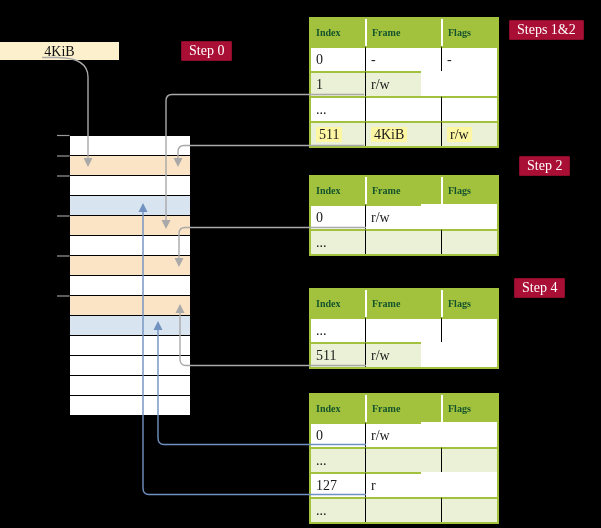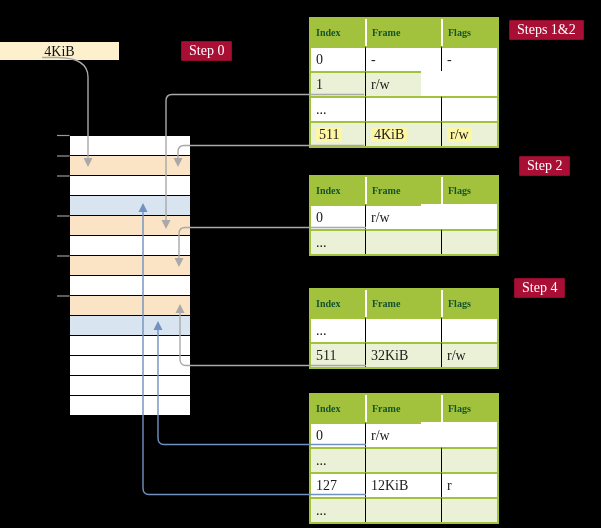--- a/index.html
+++ b/index.html
@@ -138,42 +138,40 @@
           <div class="tcell col1">Frame</div>
           <div class="tcell col2">Flags</div>
         </div>
         <div class="trow">
           <div class="tcell col0">...</div>
           <div class="tcell col1"></div>
           <div class="tcell col2"></div>
         </div>
         <div class="trow shaded">
           <div class="tcell col0">511</div>
-          <div class="tcell col1">32KiB</div>
           <div class="tcell col2">r/w</div>
         </div>
       </div>
       <div class="ptable" style="top: 393px;">
         <div class="trow thead">
           <div class="tcell col0">Index</div>
           <div class="tcell col1">Frame</div>
           <div class="tcell col2">Flags</div>
         </div>
         <div class="trow">
           <div class="tcell col0">0</div>
           <div class="tcell col2">r/w</div>
         </div>
         <div class="trow shaded">
           <div class="tcell col0">...</div>
           <div class="tcell col1"></div>
           <div class="tcell col2"></div>
         </div>
         <div class="trow">
           <div class="tcell col0">127</div>
-          <div class="tcell col1">12KiB</div>
           <div class="tcell col2">r</div>
         </div>
         <div class="trow shaded">
           <div class="tcell col0">...</div>
           <div class="tcell col1"></div>
           <div class="tcell col2"></div>
         </div>
       </div>
     </div>
 

